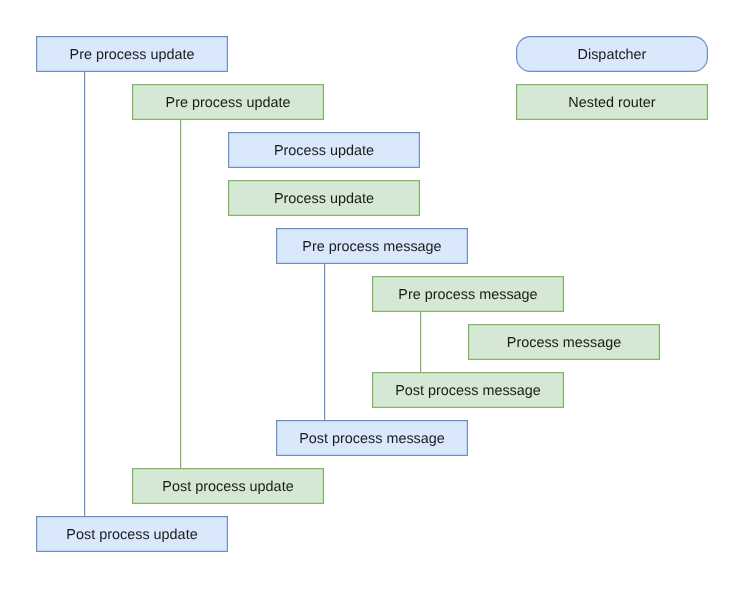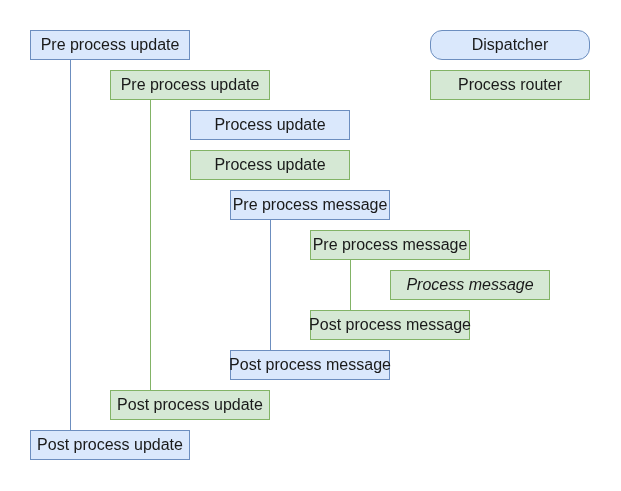--- a/index.html
+++ b/index.html
@@ -19,21 +19,21 @@
     height: 491px;
   }
   .node {
     position: absolute;
     box-sizing: border-box;
     border-width: 1px;
     border-style: solid;
     display: flex;
     align-items: center;
     justify-content: center;
-    font-size: 16px;
+    font-size: 12px;
     line-height: 1;
     color: #1a1a1a;
     white-space: nowrap;
     z-index: 2;
   }
   .node.blue {
     background: #dae8fc;
     border-color: #6c8ebf;
   }
   .node.green {
@@ -56,22 +56,22 @@
   <div class="edge green" id="e1" style="left: 150px; top: 100px; width: 1px; height: 290px;"></div>
   <div class="edge blue" id="e2" style="left: 270px; top: 220px; width: 1px; height: 130px;"></div>
   <div class="edge green" id="e3" style="left: 350px; top: 260px; width: 1px; height: 50px;"></div>
 
   <div class="node blue" id="n0" style="left: 30px; top: 30px; width: 160px; height: 30px;">Pre process update</div>
   <div class="node green" id="n1" style="left: 110px; top: 70px; width: 160px; height: 30px;">Pre process update</div>
   <div class="node blue" id="n2" style="left: 190px; top: 110px; width: 160px; height: 30px;">Process update</div>
   <div class="node green" id="n3" style="left: 190px; top: 150px; width: 160px; height: 30px;">Process update</div>
   <div class="node blue" id="n4" style="left: 230px; top: 190px; width: 160px; height: 30px;">Pre process message</div>
   <div class="node green" id="n5" style="left: 310px; top: 230px; width: 160px; height: 30px;">Pre process message</div>
-  <div class="node green" id="n6" style="left: 390px; top: 270px; width: 160px; height: 30px; font-style: italic;">Process message</div>
+  <div class="node green" id="n6" style="left: 390px; top: 270px; width: 160px; height: 30px;">Process message</div>
   <div class="node green" id="n7" style="left: 310px; top: 310px; width: 160px; height: 30px;">Post process message</div>
   <div class="node blue" id="n8" style="left: 230px; top: 350px; width: 160px; height: 30px;">Post process message</div>
   <div class="node green" id="n9" style="left: 110px; top: 390px; width: 160px; height: 30px;">Post process update</div>
   <div class="node blue" id="n10" style="left: 30px; top: 430px; width: 160px; height: 30px;">Post process update</div>
 
   <div class="node blue" id="l0" style="left: 430px; top: 30px; width: 160px; height: 30px; border-radius: 12px;">Dispatcher</div>
-  <div class="node green" id="l1" style="left: 430px; top: 70px; width: 160px; height: 30px;">Process router</div>
+  <div class="node green" id="l1" style="left: 430px; top: 70px; width: 160px; height: 30px;">Nested router</div>
 
 </div>
 
 </body></html>

